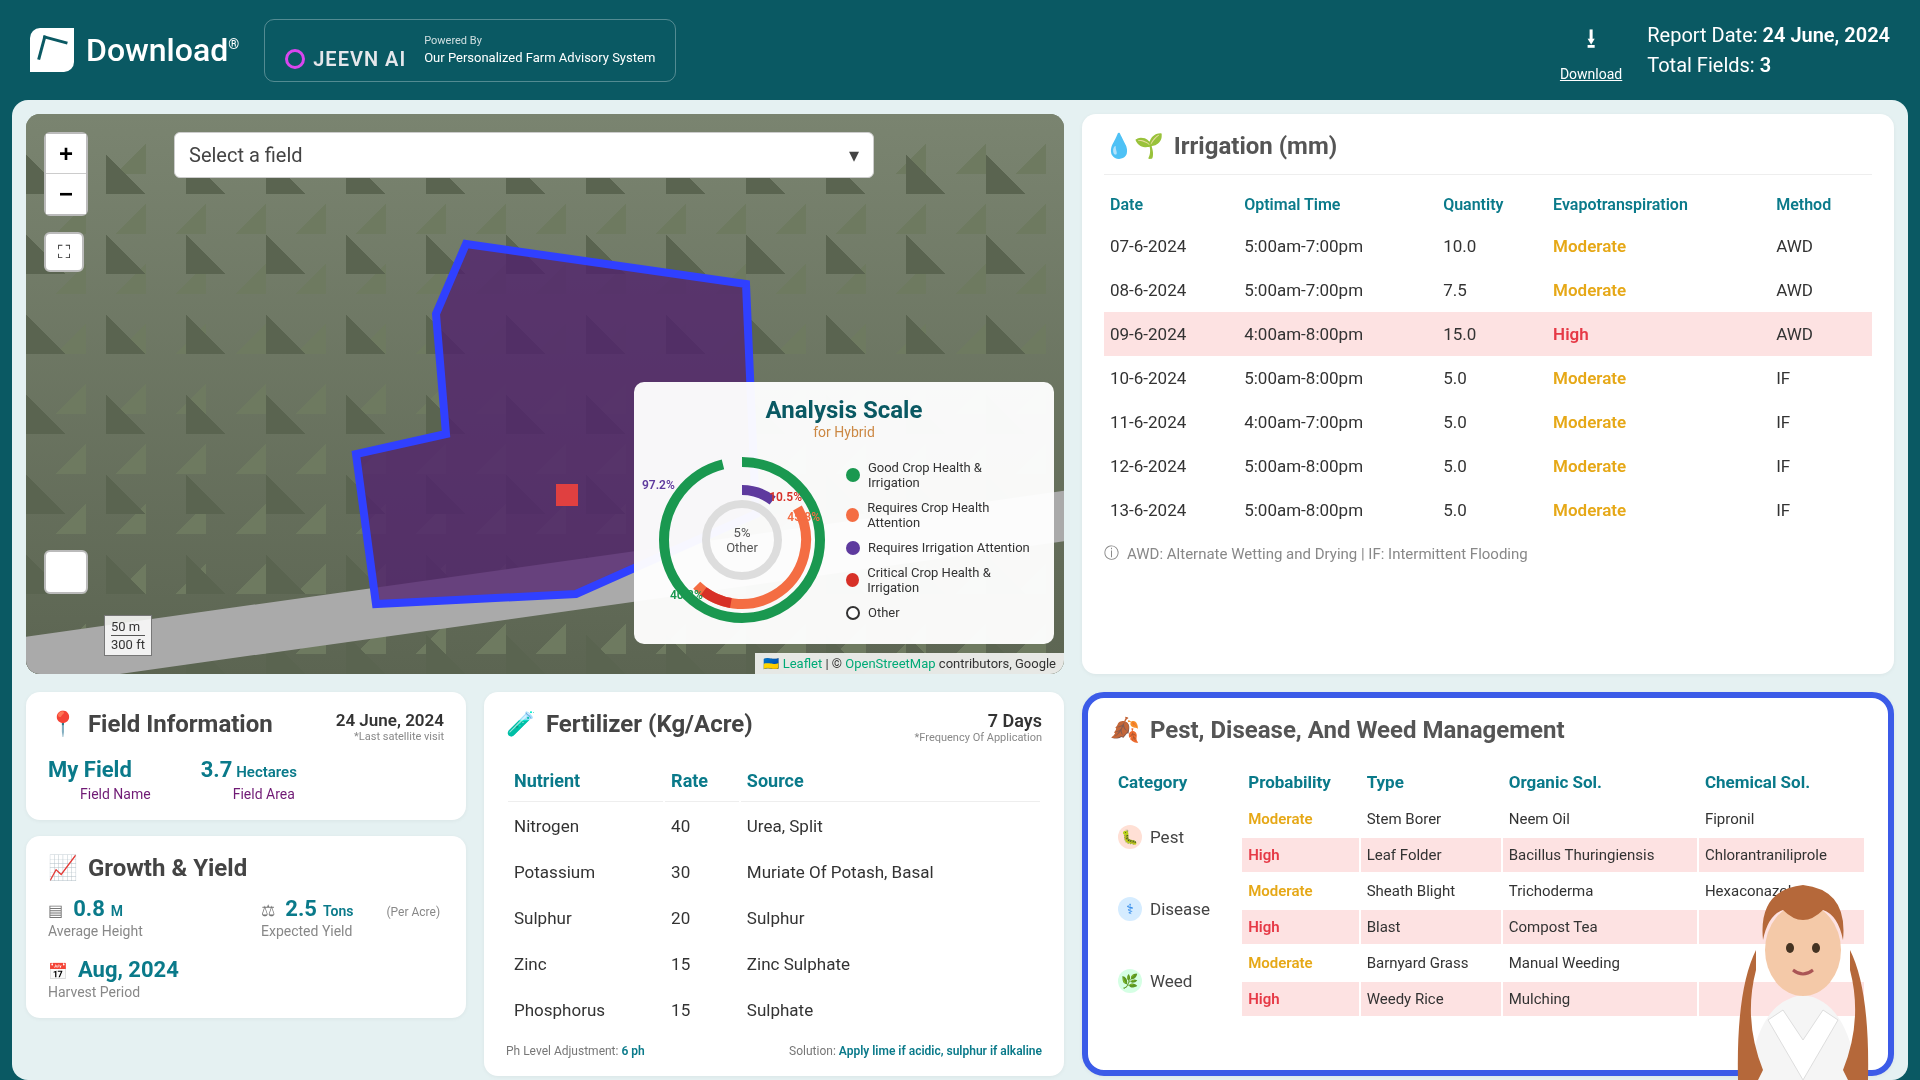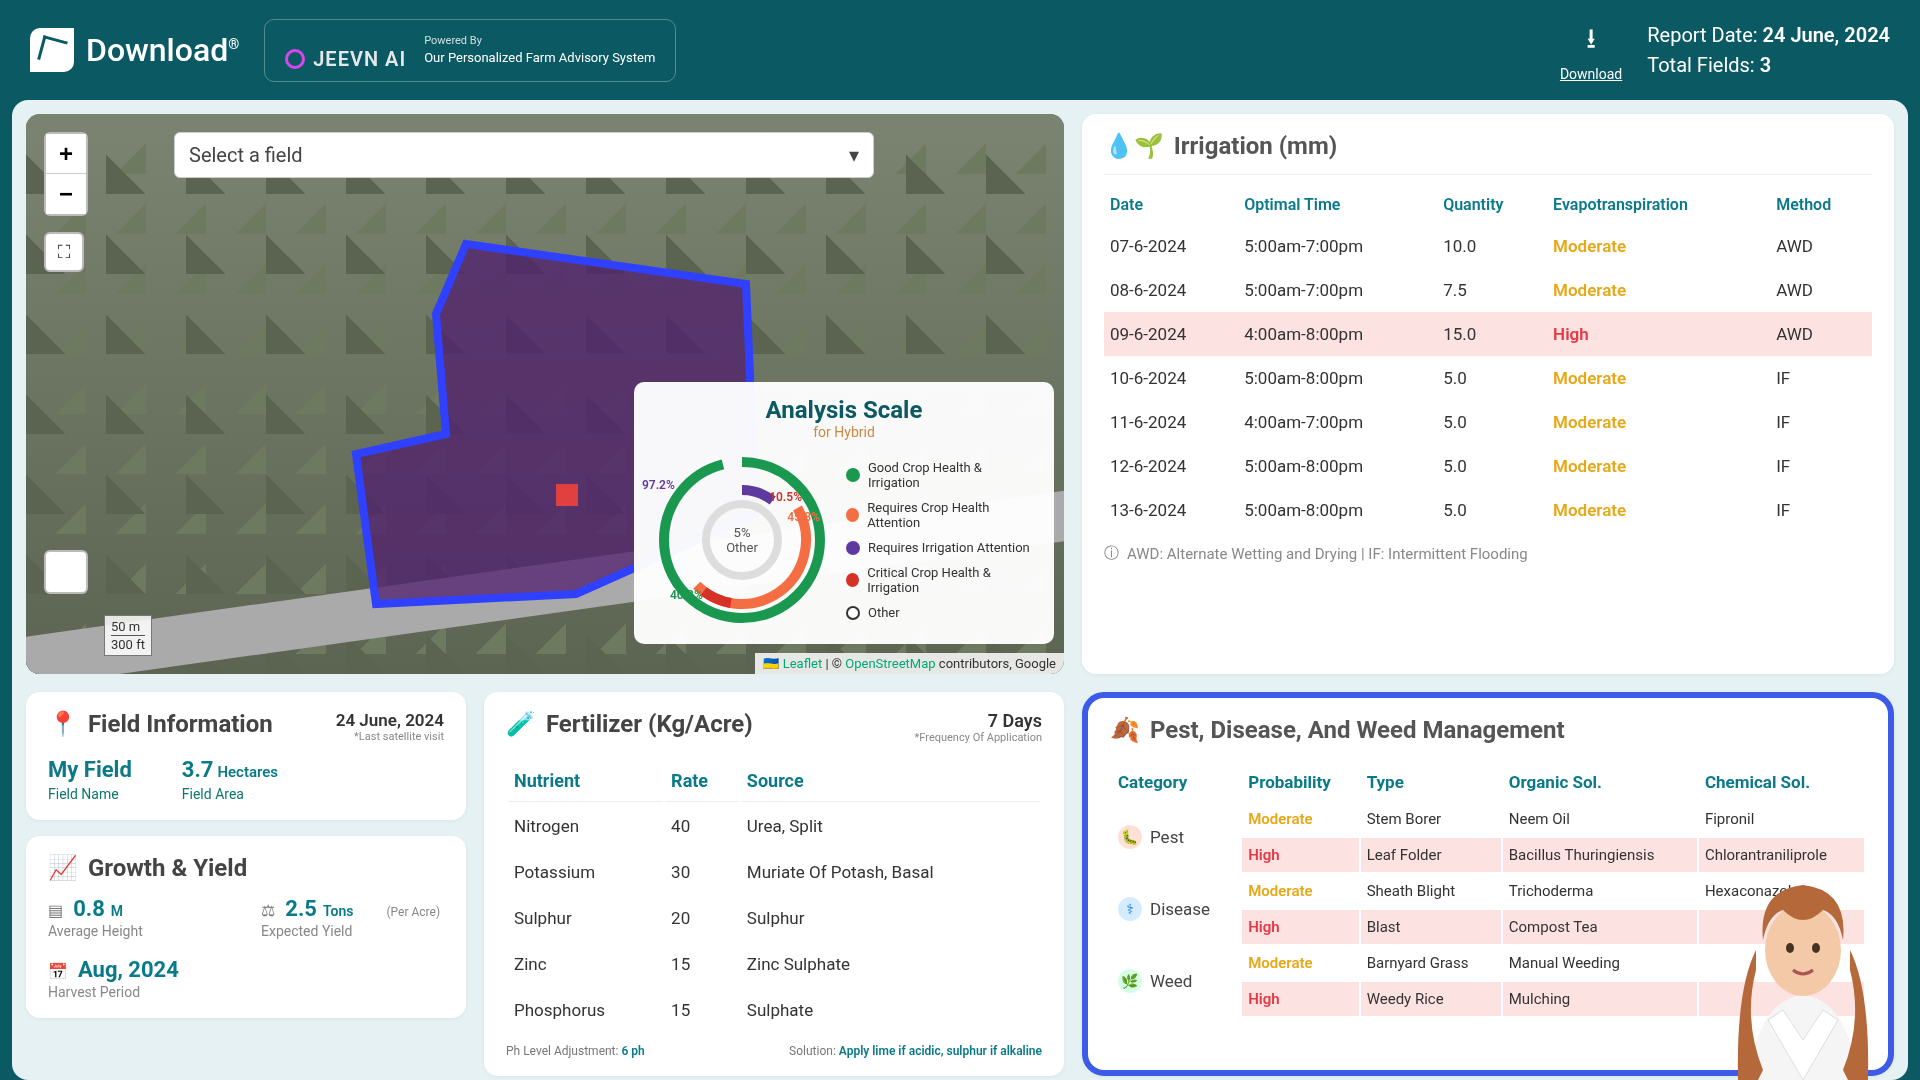--- a/index.html
+++ b/index.html
@@ -205,21 +205,21 @@
 }
 .card-title {
   display: flex; align-items: center; gap: 10px;
   font-size: 24px; font-weight: 700; color: #444;
 }
 .card-date { text-align: right; font-size: 17px; font-weight: 600; color: #333; }
 .card-date .sub { font-size: 11px; color: #888; font-weight: 400; }
 .field-stats { display: flex; gap: 50px; }
 .stat .val { font-size: 22px; font-weight: 700; color: #0a7a8a; }
 .stat .unit { font-size: 15px; font-weight: 600; color: #0a7a8a; }
-.stat .lbl { font-size: 14px; color: #0f766e; margin-top: 4px; }
+.stat .lbl { font-size: 14px; color: #701a75; margin-top: 4px; margin-left: 32px; }
 .growth-grid { display: grid; grid-template-columns: 1fr 1fr; gap: 18px 30px; }
 .gstat { display: flex; flex-direction: column; }
 .gstat-top { display: flex; align-items: baseline; gap: 6px; }
 .gicon { color: #777; margin-right: 4px; }
 .gval { font-size: 22px; font-weight: 700; color: #0a7a8a; }
 .gunit { font-size: 14px; font-weight: 600; color: #0a7a8a; }
 .gsmall { font-size: 12px; color: #888; margin-left: 27px; }
 .glbl { font-size: 14px; color: #888; margin-top: 2px; }
 
 

